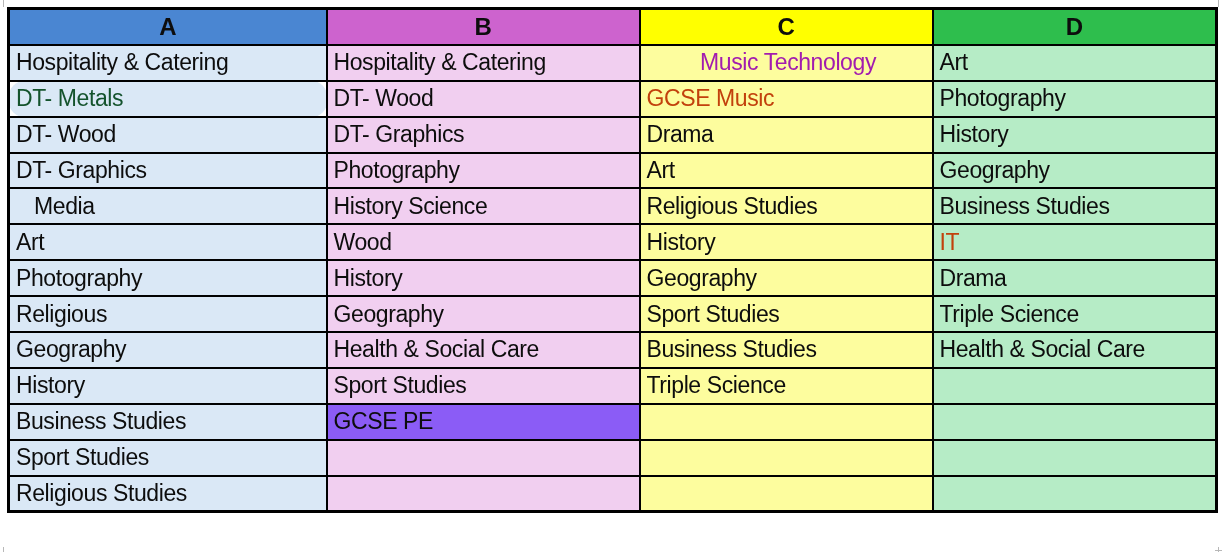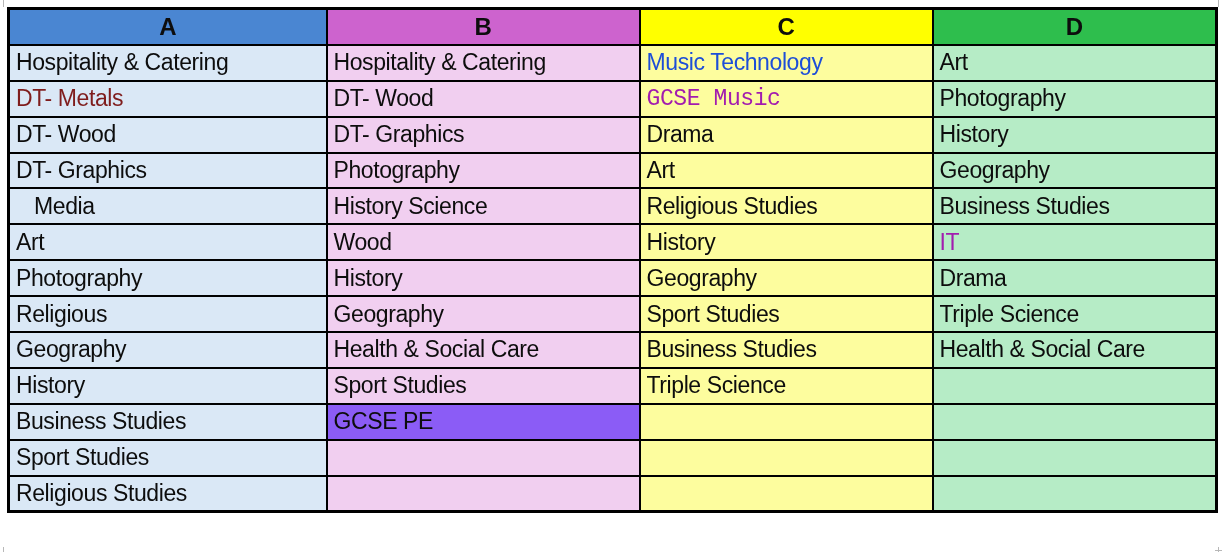--- a/index.html
+++ b/index.html
@@ -78,27 +78,27 @@
       <th style="background: rgb(74, 134, 210); color: rgb(13, 13, 13);">A</th>
       <th style="background: rgb(205, 99, 206); color: rgb(13, 13, 13);">B</th>
       <th style="background: rgb(255, 255, 0); color: rgb(13, 13, 13);">C</th>
       <th style="background: rgb(46, 190, 77); color: rgb(13, 13, 13);">D</th>
     </tr>
   </thead>
   <tbody>
       <tr>
         <td style="background: rgb(218, 232, 246); color: rgb(13, 13, 13);">Hospitality &amp; Catering</td>
         <td style="background: rgb(241, 207, 240); color: rgb(13, 13, 13);">Hospitality &amp; Catering</td>
-        <td style="background: rgb(253, 253, 158); color: #1d4ed8;">Music Technology</td>
+        <td style="background: rgb(253, 253, 158); color: #a21caf; text-align: center;">Music Technology</td>
         <td style="background: rgb(182, 236, 198); color: rgb(13, 13, 13);">Art</td>
       </tr>
       <tr>
-        <td style="background: rgb(218, 232, 246); color: #7f1d1d;">DT- Metals</td>
+        <td style="background: rgb(218, 232, 246); color: #14532d; border-radius: 15px;">DT- Metals</td>
         <td style="background: rgb(241, 207, 240); color: rgb(13, 13, 13);">DT- Wood</td>
-        <td style="background: rgb(253, 253, 158); color: #a21caf; font-family: Liberation Mono, monospace;">GCSE Music</td>
+        <td style="background: rgb(253, 253, 158); color: #c2410c;">GCSE Music</td>
         <td style="background: rgb(182, 236, 198); color: rgb(13, 13, 13);">Photography</td>
       </tr>
       <tr>
         <td style="background: rgb(218, 232, 246); color: rgb(13, 13, 13);">DT- Wood</td>
         <td style="background: rgb(241, 207, 240); color: rgb(13, 13, 13);">DT- Graphics</td>
         <td style="background: rgb(253, 253, 158); color: rgb(13, 13, 13);">Drama</td>
         <td style="background: rgb(182, 236, 198); color: rgb(13, 13, 13);">History</td>
       </tr>
       <tr>
         <td style="background: rgb(218, 232, 246); color: rgb(13, 13, 13);">DT- Graphics</td>
@@ -109,21 +109,21 @@
       <tr>
         <td style="background: rgb(218, 232, 246); color: rgb(13, 13, 13); padding-left: 24px;">Media</td>
         <td style="background: rgb(241, 207, 240); color: rgb(13, 13, 13);">History Science</td>
         <td style="background: rgb(253, 253, 158); color: rgb(13, 13, 13);">Religious Studies</td>
         <td style="background: rgb(182, 236, 198); color: rgb(13, 13, 13);">Business Studies</td>
       </tr>
       <tr>
         <td style="background: rgb(218, 232, 246); color: rgb(13, 13, 13);">Art</td>
         <td style="background: rgb(241, 207, 240); color: rgb(13, 13, 13);">Wood</td>
         <td style="background: rgb(253, 253, 158); color: rgb(13, 13, 13);">History</td>
-        <td style="background: rgb(182, 236, 198); color: #a21caf; margin-left: 43px;">IT</td>
+        <td style="background: rgb(182, 236, 198); color: #c2410c; margin-left: 43px;">IT</td>
       </tr>
       <tr>
         <td style="background: rgb(218, 232, 246); color: rgb(13, 13, 13);">Photography</td>
         <td style="background: rgb(241, 207, 240); color: rgb(13, 13, 13);">History</td>
         <td style="background: rgb(253, 253, 158); color: rgb(13, 13, 13);">Geography</td>
         <td style="background: rgb(182, 236, 198); color: rgb(13, 13, 13);">Drama</td>
       </tr>
       <tr>
         <td style="background: rgb(218, 232, 246); color: rgb(13, 13, 13);">Religious</td>
         <td style="background: rgb(241, 207, 240); color: rgb(13, 13, 13);">Geography</td>

